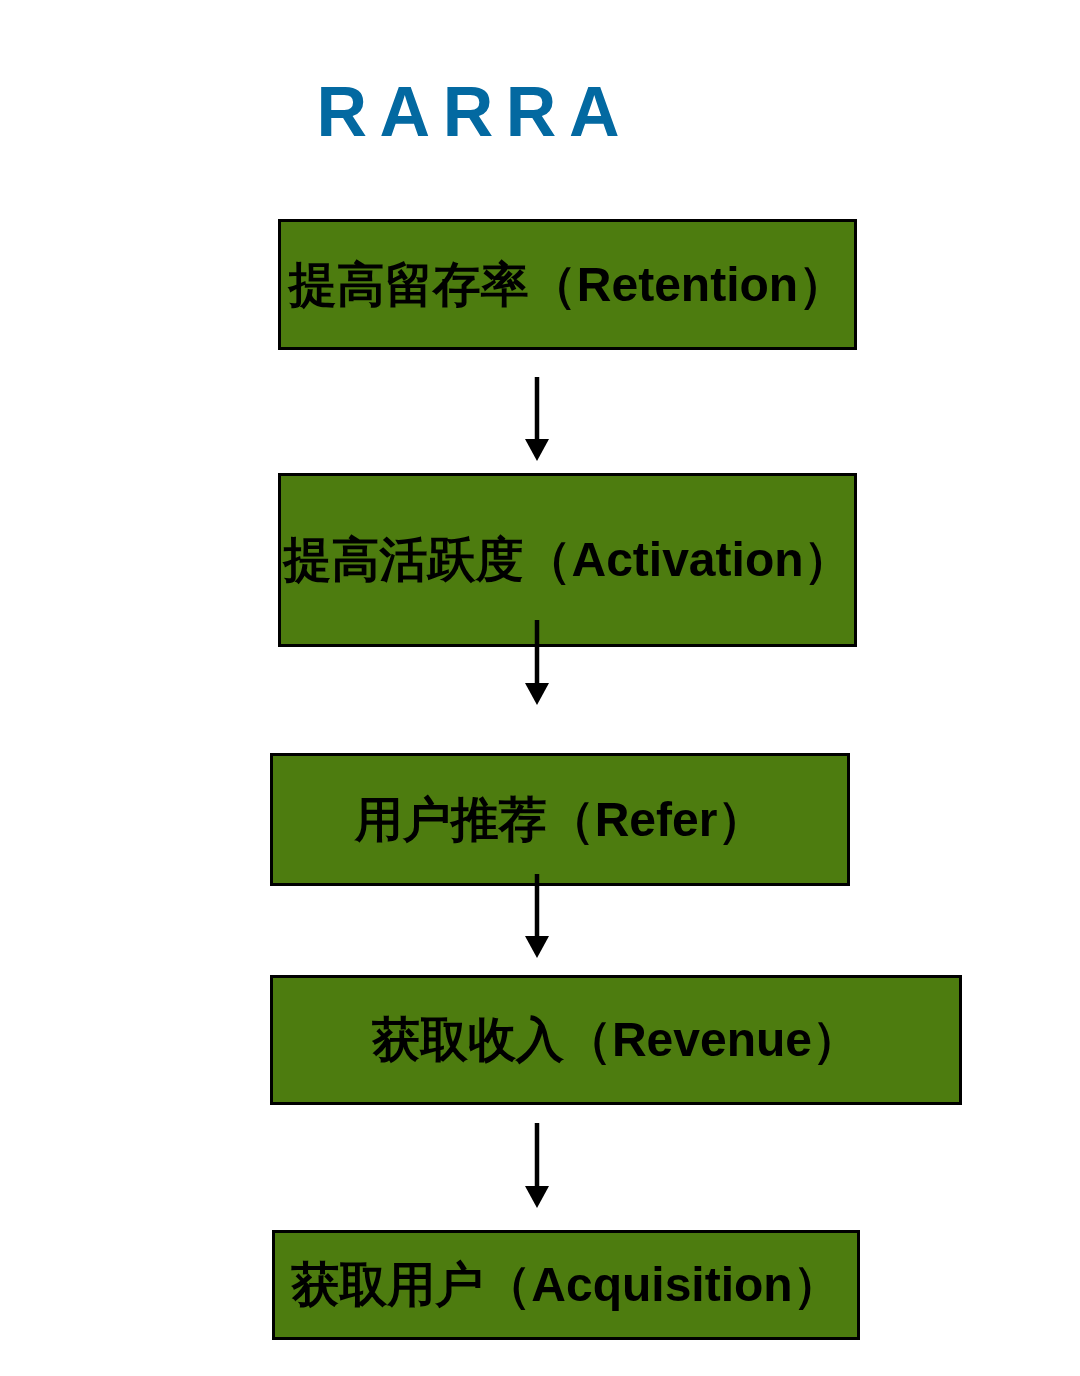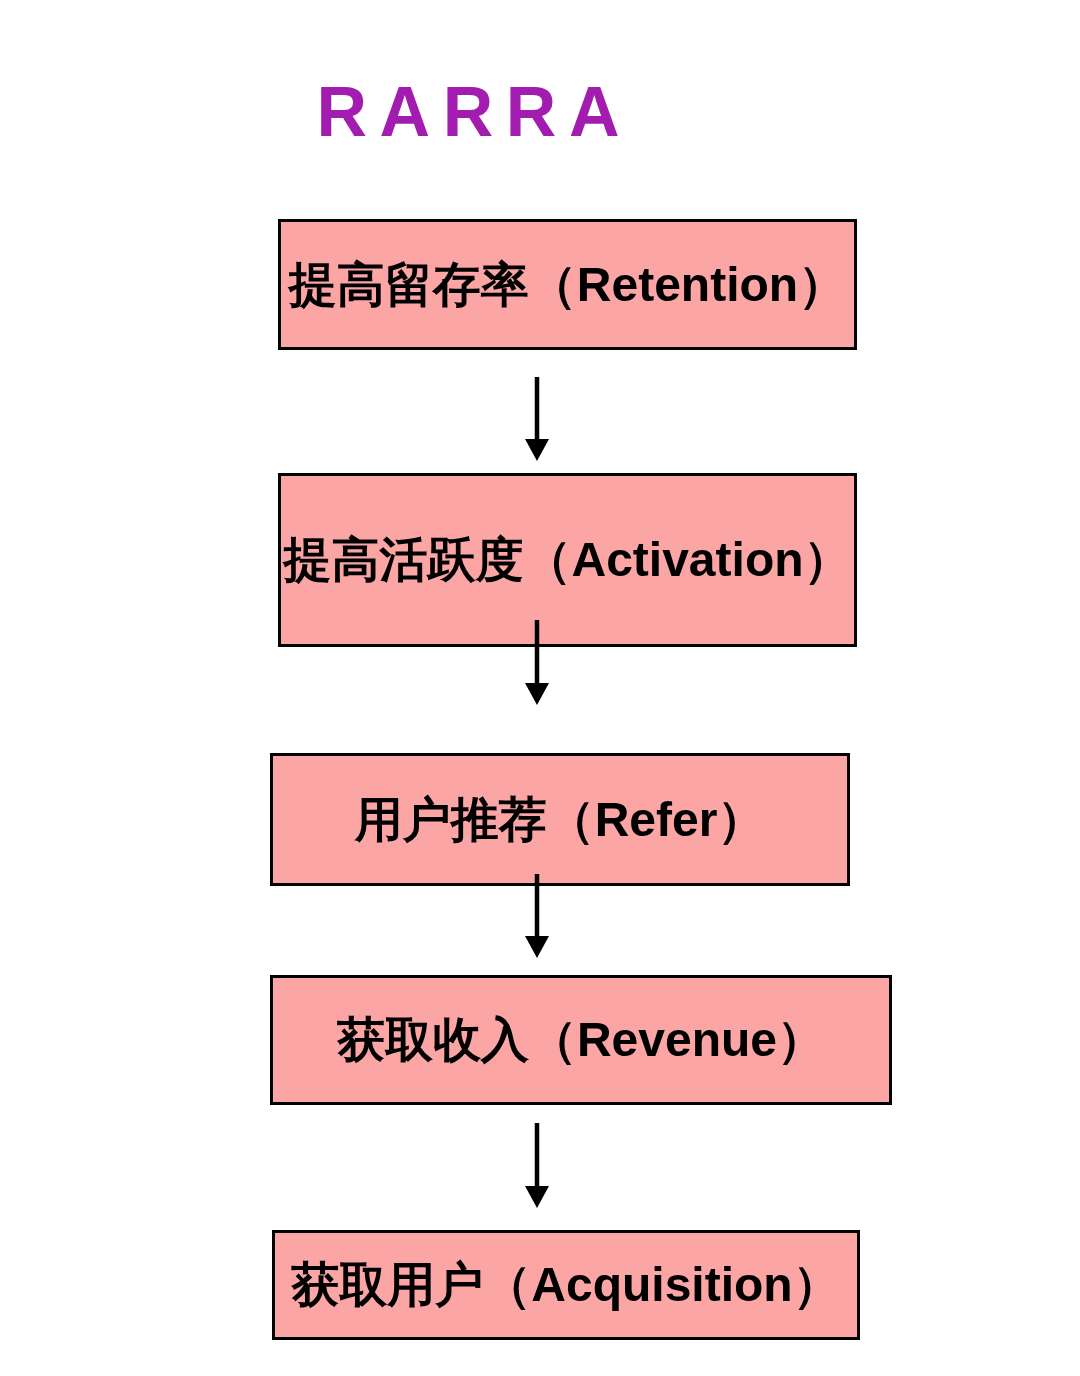--- a/index.html
+++ b/index.html
@@ -19,40 +19,40 @@
   .diagram-title {
     position: absolute;
     left: 0;
     top: 72px;
     width: 936px;
     text-align: center;
     font-size: 70px;
     font-weight: bold;
     letter-spacing: 0.18em;
     text-indent: 0.18em; 
-    color: #a21caf;
+    color: #0369a1;
     white-space: nowrap;
   }
   .flow-box {
     position: absolute;
     border: 3px solid #000000;
-    background: #fca5a5;
+    background: #4d7c0f;
     display: flex;
     align-items: center;
     justify-content: center;
     font-size: 48px;
     font-weight: 600;
     white-space: nowrap;
     box-sizing: border-box;
     color: #000000;
   }
   .box-1 { left: 278px; top: 219px;  width: 579px; height: 131px; }
   .box-2 { left: 278px; top: 473px;  width: 579px; height: 174px; }
   .box-3 { left: 270px; top: 753px;  width: 580px; height: 133px; }
-  .box-4 { left: 270px; top: 975px;  width: 622px; height: 130px; }
+  .box-4 { left: 270px; top: 975px;  width: 692px; height: 130px; }
   .box-5 { left: 272px; top: 1230px; width: 588px; height: 110px; }
   .flow-arrow {
     position: absolute;
     left: 523px;
     width: 28px;
     display: block;
   }
   .arrow-1 { top: 377px;  height: 84px; }
   .arrow-2 { top: 620px;  height: 85px; }
   .arrow-3 { top: 874px;  height: 84px; }

